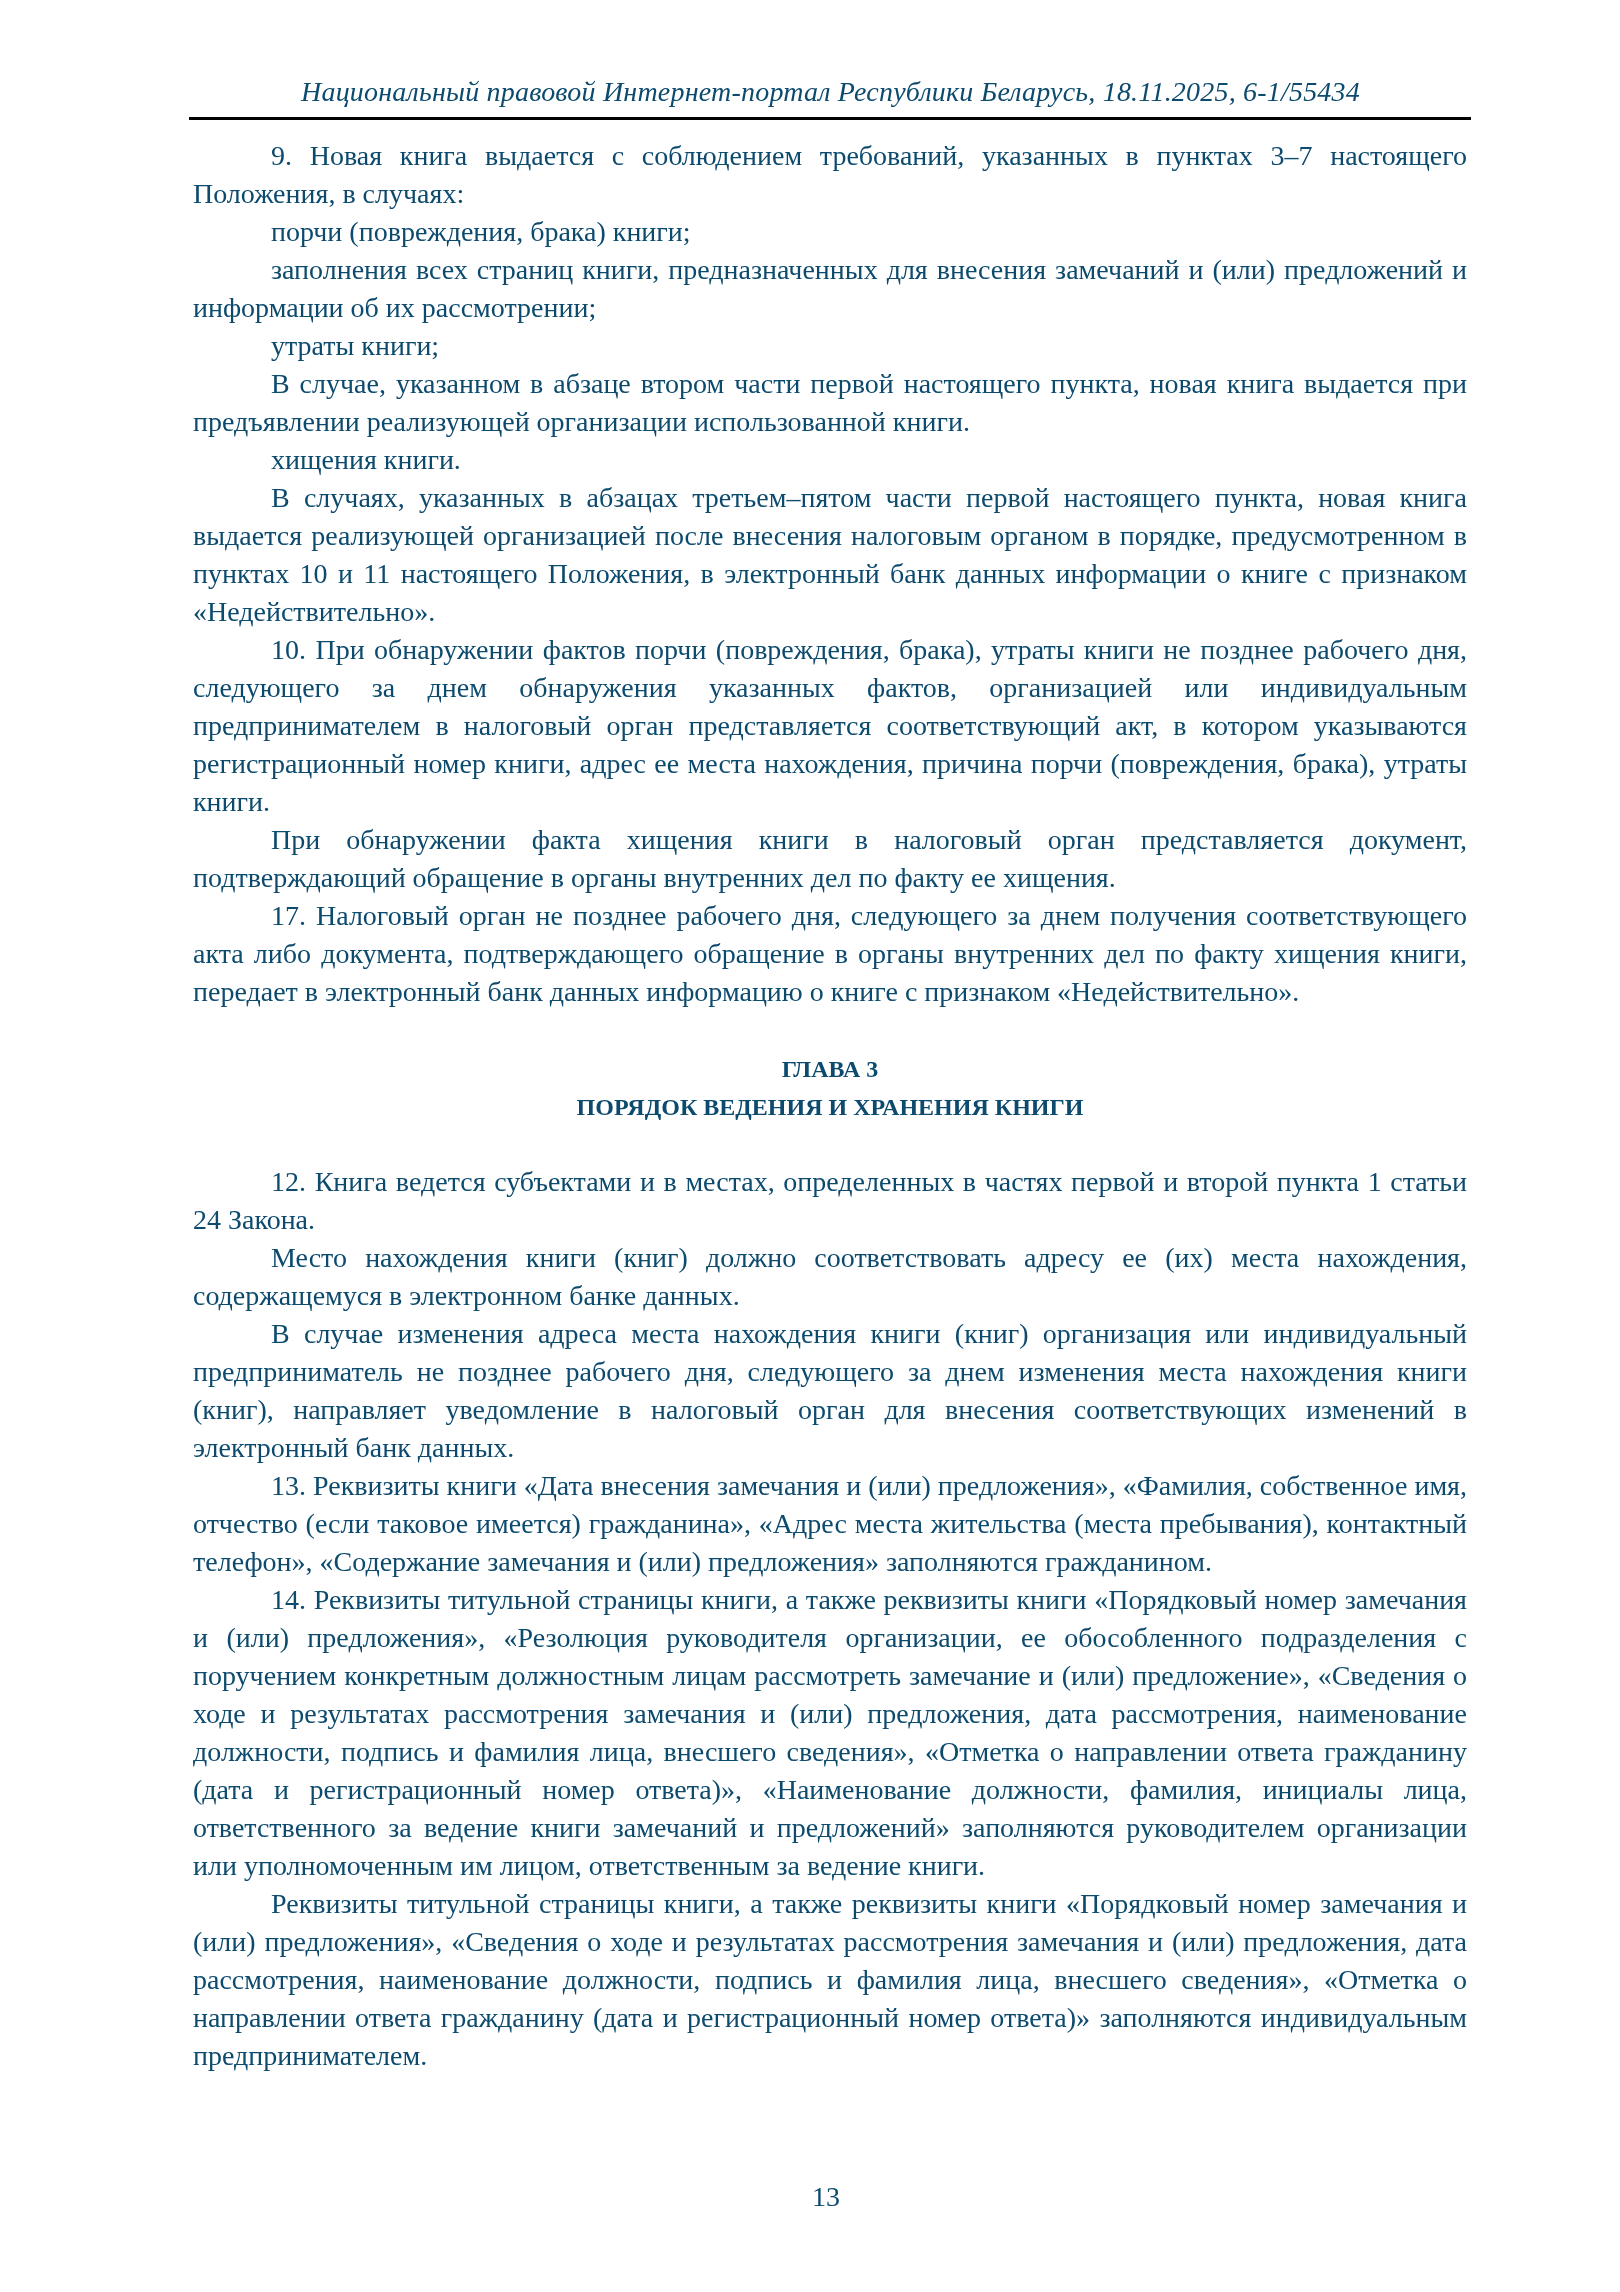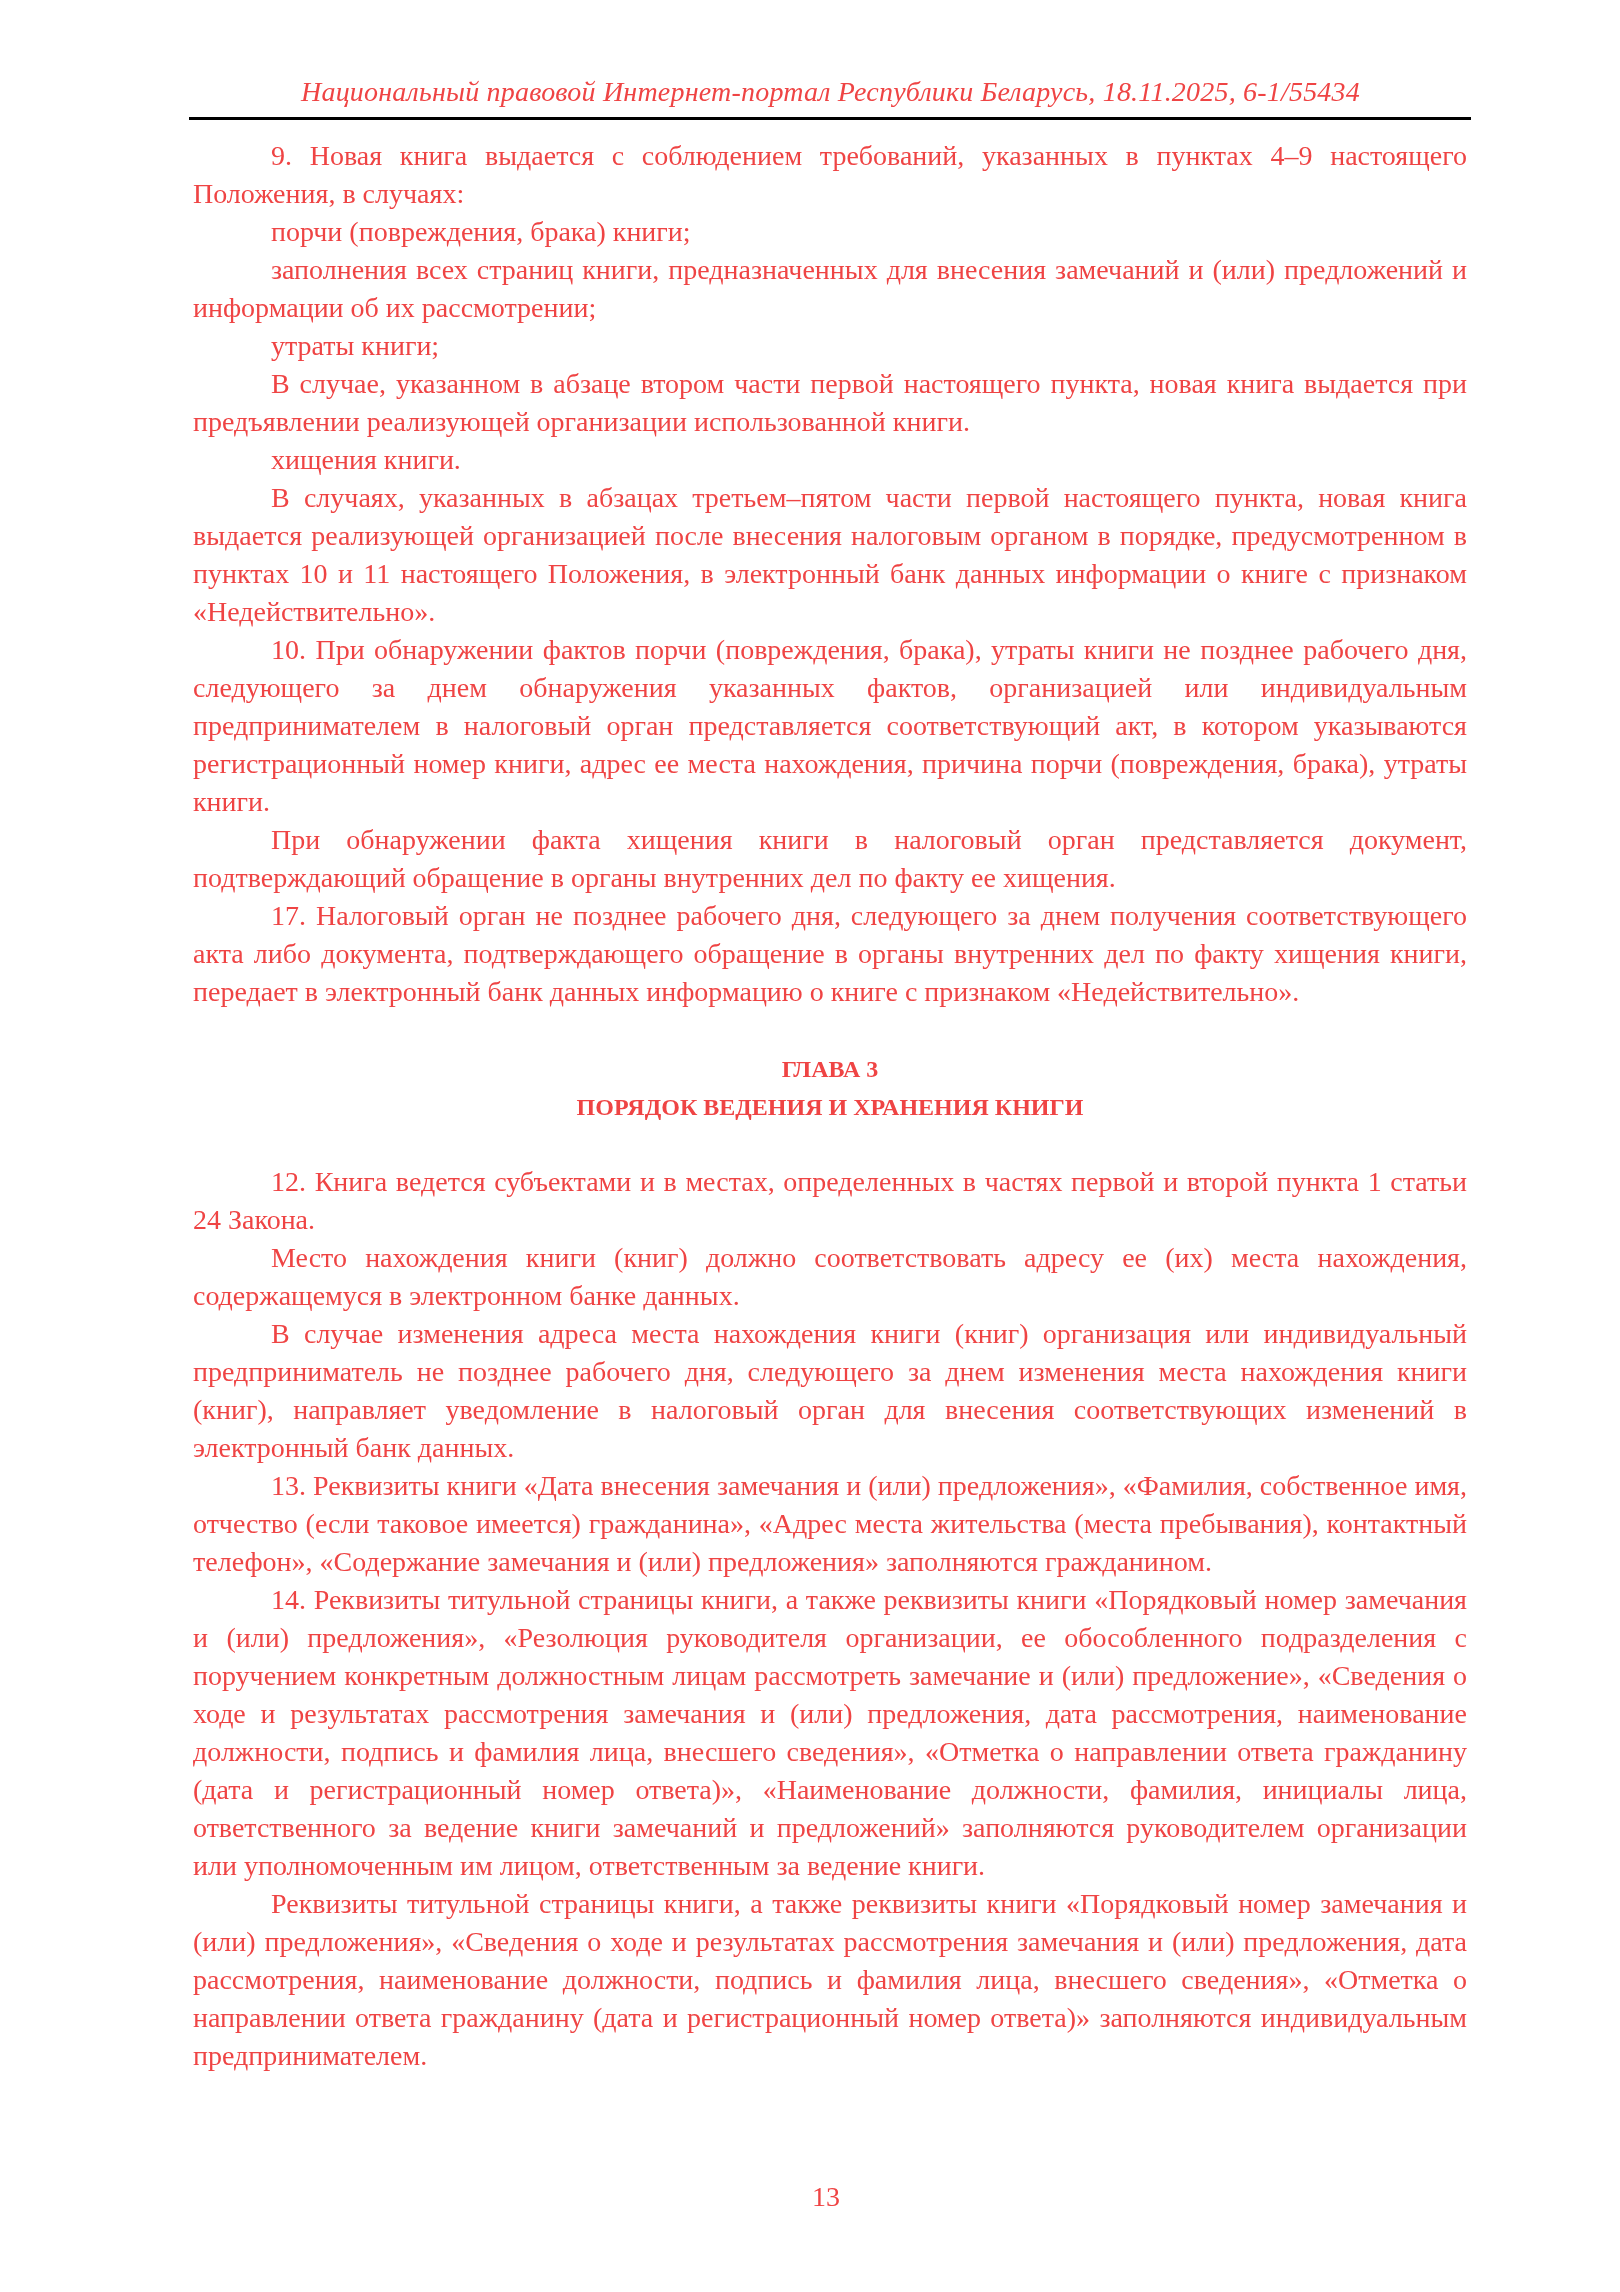--- a/index.html
+++ b/index.html
@@ -1,19 +1,19 @@
 <!DOCTYPE html>
 <html><head>
 <meta charset="utf-8">
 <style>
   html, body { margin: 0; padding: 0; background: #ffffff; }
   body { width: 1620px; height: 2293px; position: relative; overflow: hidden; }
   .page {
     position: absolute; left: 0; top: 0; width: 1620px; height: 2293px; background: #ffffff;
-    color: #ef4444; font-family: "Liberation Serif", "DejaVu Serif", serif;
+    color: #0c4a6e; font-family: "Liberation Serif", "DejaVu Serif", serif;
   }
   .running-header {
     position: absolute; left: 191px; top: 74px; width: 1279px;
     font-style: italic; font-size: 28px; line-height: 35px; text-align: center;
     white-space: nowrap; letter-spacing: 0.2px;
   }
   .header-rule {
     position: absolute; left: 189px; top: 117px; width: 1282px; height: 2.9px; background: #000000;
   }
   .body {
@@ -33,21 +33,21 @@
 </style>
 </head>
 <body>
 
 <div class="page">
 
   <div class="running-header">Национальный правовой Интернет-портал Республики Беларусь, 18.11.2025, 6-1/55434</div>
   <div class="header-rule"></div>
 
   <div class="body">
-    <p>9. Новая книга выдается с соблюдением требований, указанных в пунктах 4–9 настоящего Положения, в случаях:</p>
+    <p>9. Новая книга выдается с соблюдением требований, указанных в пунктах 3–7 настоящего Положения, в случаях:</p>
     <p>порчи (повреждения, брака) книги;</p>
     <p>заполнения всех страниц книги, предназначенных для внесения замечаний и (или) предложений и информации об их рассмотрении;</p>
     <p>утраты книги;</p>
     <p>В случае, указанном в абзаце втором части первой настоящего пункта, новая книга выдается при предъявлении реализующей организации использованной книги.</p>
     <p>хищения книги.</p>
     <p>В случаях, указанных в абзацах третьем–пятом части первой настоящего пункта, новая книга выдается реализующей организацией после внесения налоговым органом в порядке, предусмотренном в пунктах 10 и 11 настоящего Положения, в электронный банк данных информации о книге с признаком «Недействительно».</p>
     <p>10. При обнаружении фактов порчи (повреждения, брака), утраты книги не позднее рабочего дня, следующего за днем обнаружения указанных фактов, организацией или индивидуальным предпринимателем в налоговый орган представляется соответствующий акт, в котором указываются регистрационный номер книги, адрес ее места нахождения, причина порчи (повреждения, брака), утраты книги.</p>
     <p>При обнаружении факта хищения книги в налоговый орган представляется документ, подтверждающий обращение в органы внутренних дел по факту ее хищения.</p>
     <p>17. Налоговый орган не позднее рабочего дня, следующего за днем получения соответствующего акта либо документа, подтверждающего обращение в органы внутренних дел по факту хищения книги, передает в электронный банк данных информацию о книге с признаком «Недействительно».</p>
 

